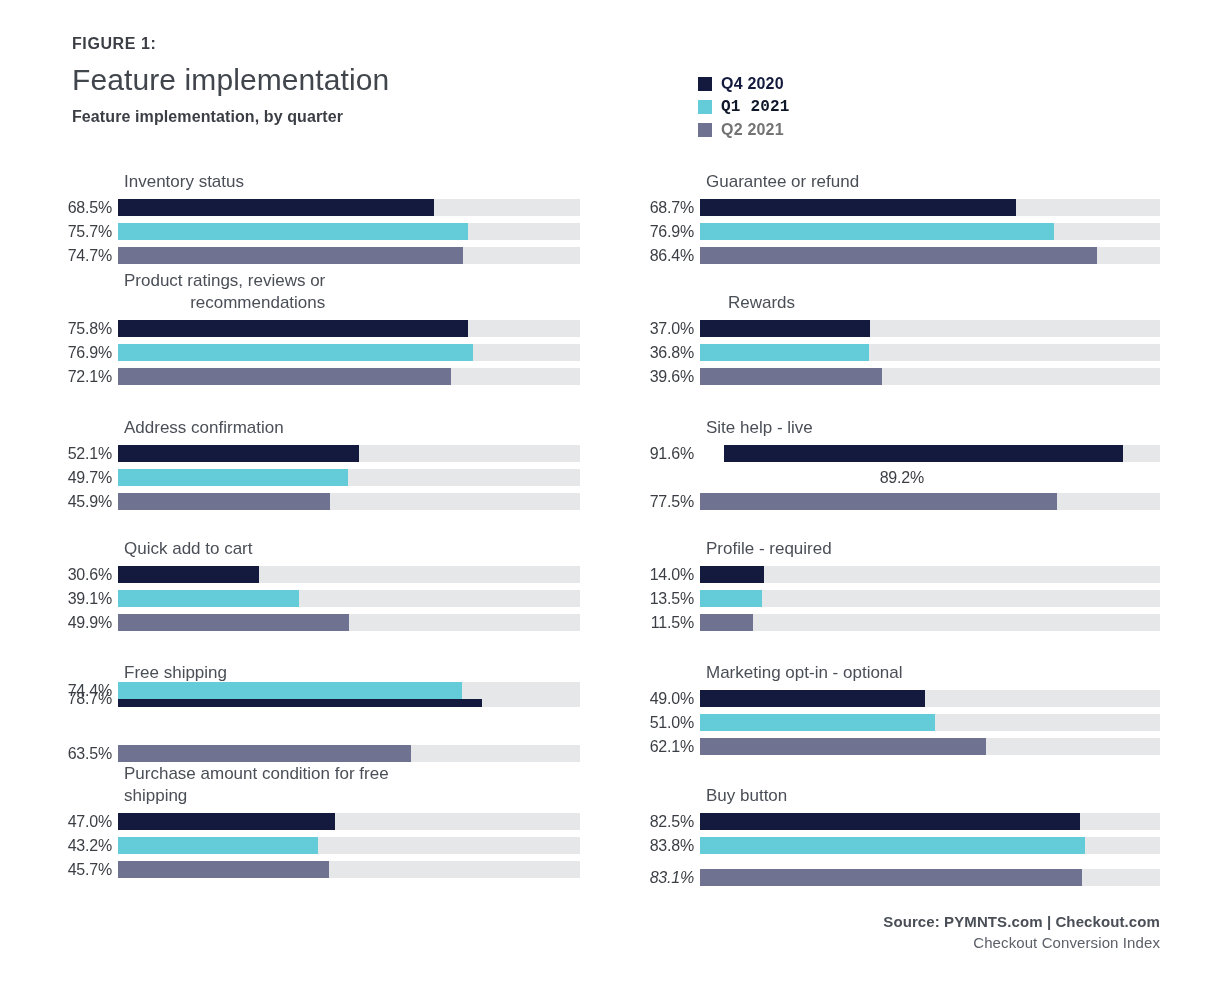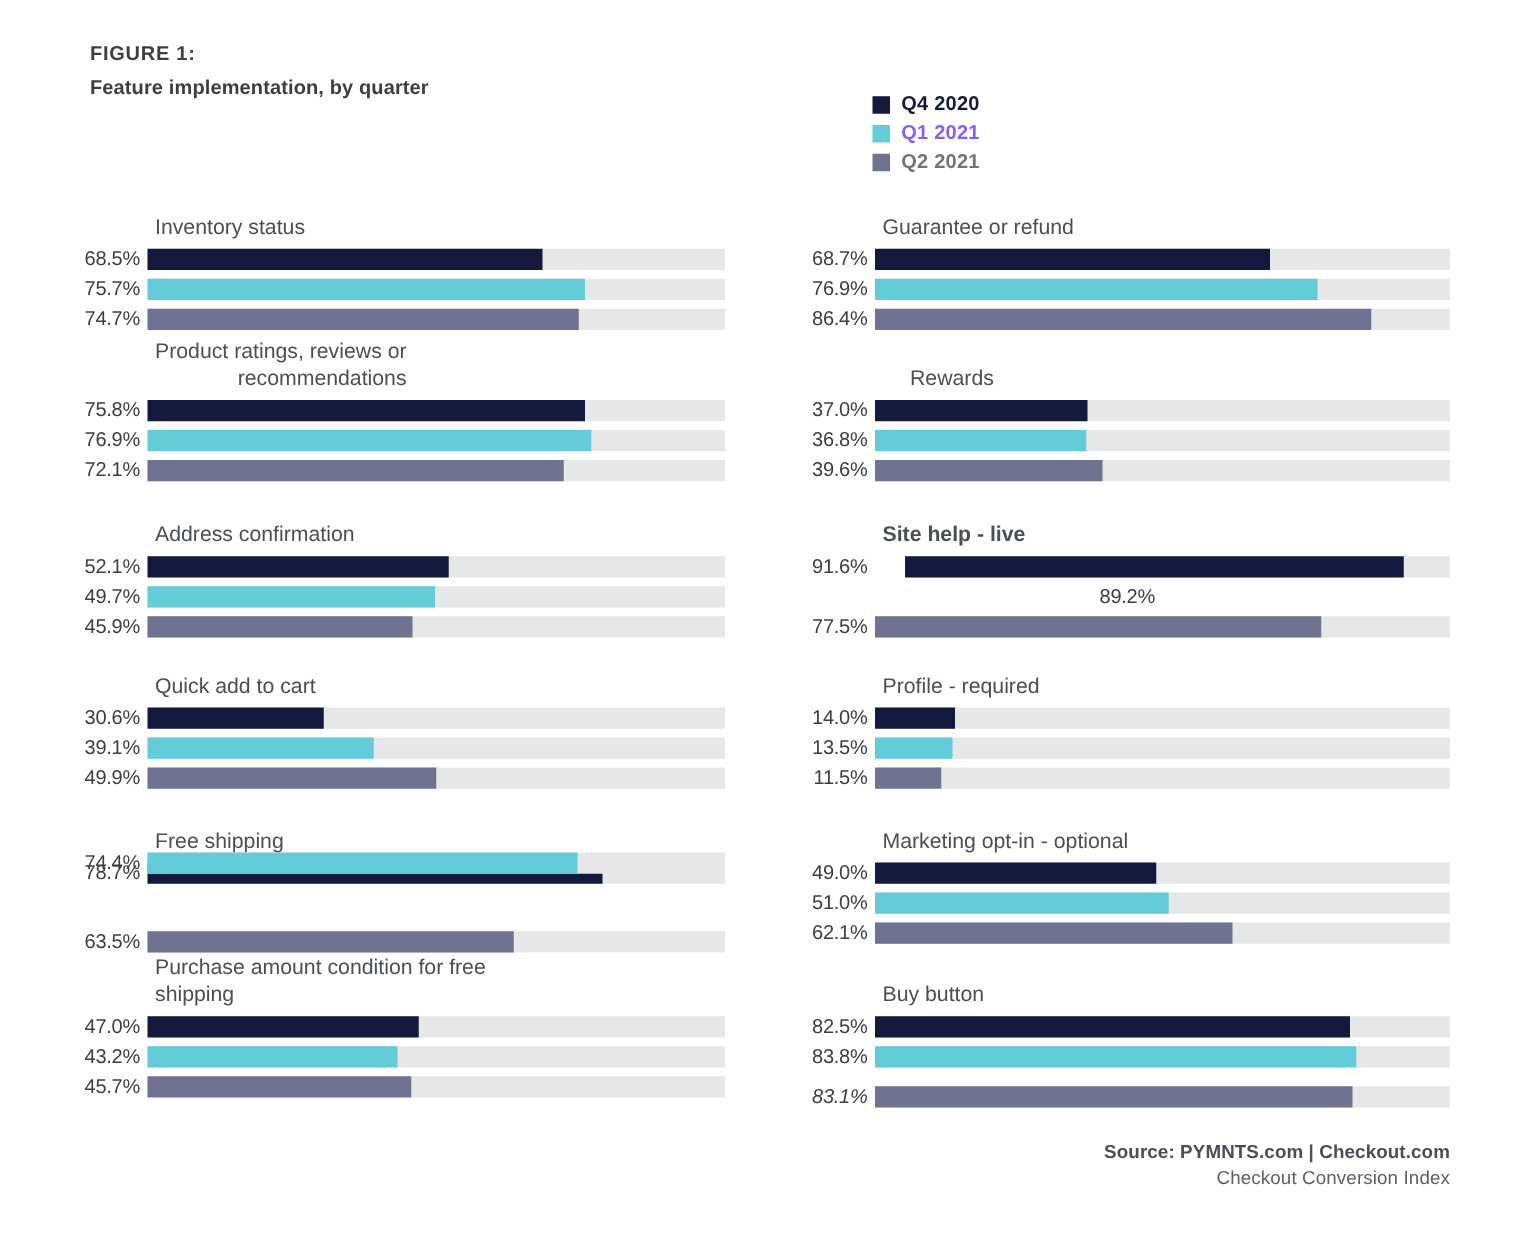--- a/index.html
+++ b/index.html
@@ -149,31 +149,32 @@
     color: #5b6069;
     margin-top: 4px;
     letter-spacing: 0.1px;
   }
 </style>
 </head>
 <body>
 
 <div id="header">
   <div id="figure-label">FIGURE 1:</div>
+  <div id="main-title">Feature implementation</div>
   <div id="subtitle">Feature implementation, by quarter</div>
 </div>
 
 <div id="legend">
     <div class="legend-row">
       <span class="legend-swatch" style="background: rgb(19, 26, 62);"></span>
       <span class="legend-text" style="color: rgb(19, 26, 62);">Q4 2020</span>
     </div>
     <div class="legend-row">
       <span class="legend-swatch" style="background: rgb(99, 204, 216);"></span>
-      <span class="legend-text" style="color: #8b5cf6;">Q1 2021</span>
+      <span class="legend-text" style="color: #0f172a; font-family: Liberation Mono, monospace;">Q1 2021</span>
     </div>
     <div class="legend-row">
       <span class="legend-swatch" style="background: rgb(111, 115, 145);"></span>
       <span class="legend-text" style="color: #737373;">Q2 2021</span>
     </div>
   </div>
 
 <div id="chart">
   <div class="column" id="col-left">
       <div class="group" style="top: 0px;">
@@ -342,21 +343,21 @@
           </div>
         </div>
         <div class="bar-row" style="top: 368px; height: 17px;">
           <div class="bar-value">39.6%</div>
           <div class="bar-track">
             <div class="bar-fill" style="width: 39.6%; background: rgb(111, 115, 145);"></div>
           </div>
         </div>
       </div>
       <div class="group" style="top: 0px;">
-        <div class="group-title" style="top: 417px; font-weight: bold;">Site help - live</div>
+        <div class="group-title" style="top: 417px;">Site help - live</div>
         <div class="bar-row" style="top: 445px; height: 17px; gap: 24px;">
           <div class="bar-value">91.6%</div>
           <div class="bar-track">
             <div class="bar-fill" style="width: 91.6%; background: rgb(19, 26, 62);"></div>
           </div>
         </div>
         <div class="bar-row" style="top: 469px; height: 17px; flex-direction: column;">
           <div class="bar-value">89.2%</div>
           <div class="bar-track">
             <div class="bar-fill" style="width: 89.2%; background: rgb(99, 204, 216);"></div>

